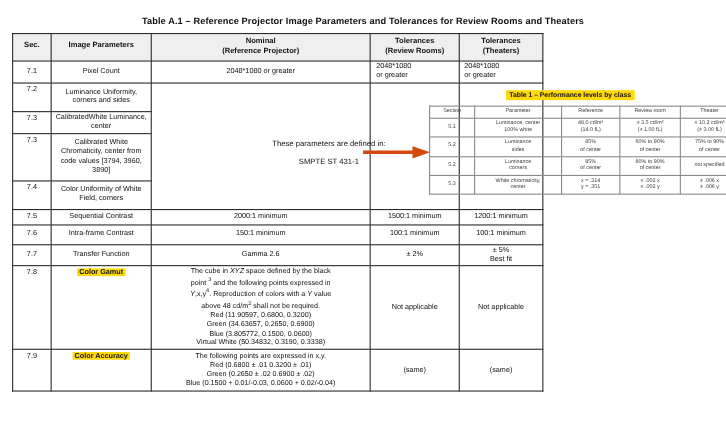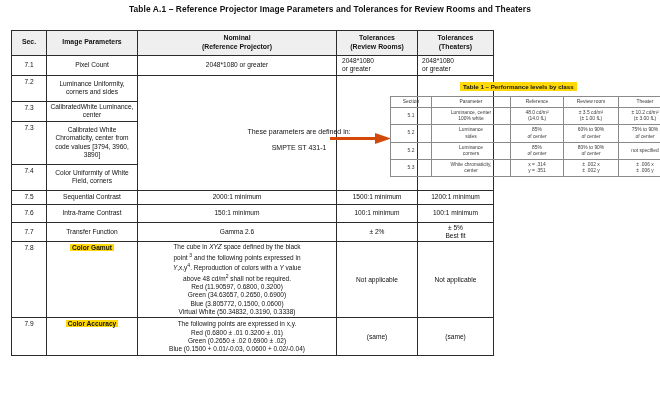--- a/index.html
+++ b/index.html
@@ -13,21 +13,21 @@
     position: relative;
     overflow: hidden;
     font-family: "Liberation Sans", sans-serif;
     color: #111111;
   }
 
   
   #doc-title {
     position: absolute;
     left: 0;
-    top: 4px;
+    top: 14px;
     width: 660px;
     text-align: center;
     font-size: 8.4px;
     font-weight: bold;
     letter-spacing: 0.1px;
     white-space: nowrap;
   }
 
   
   #main-table {

